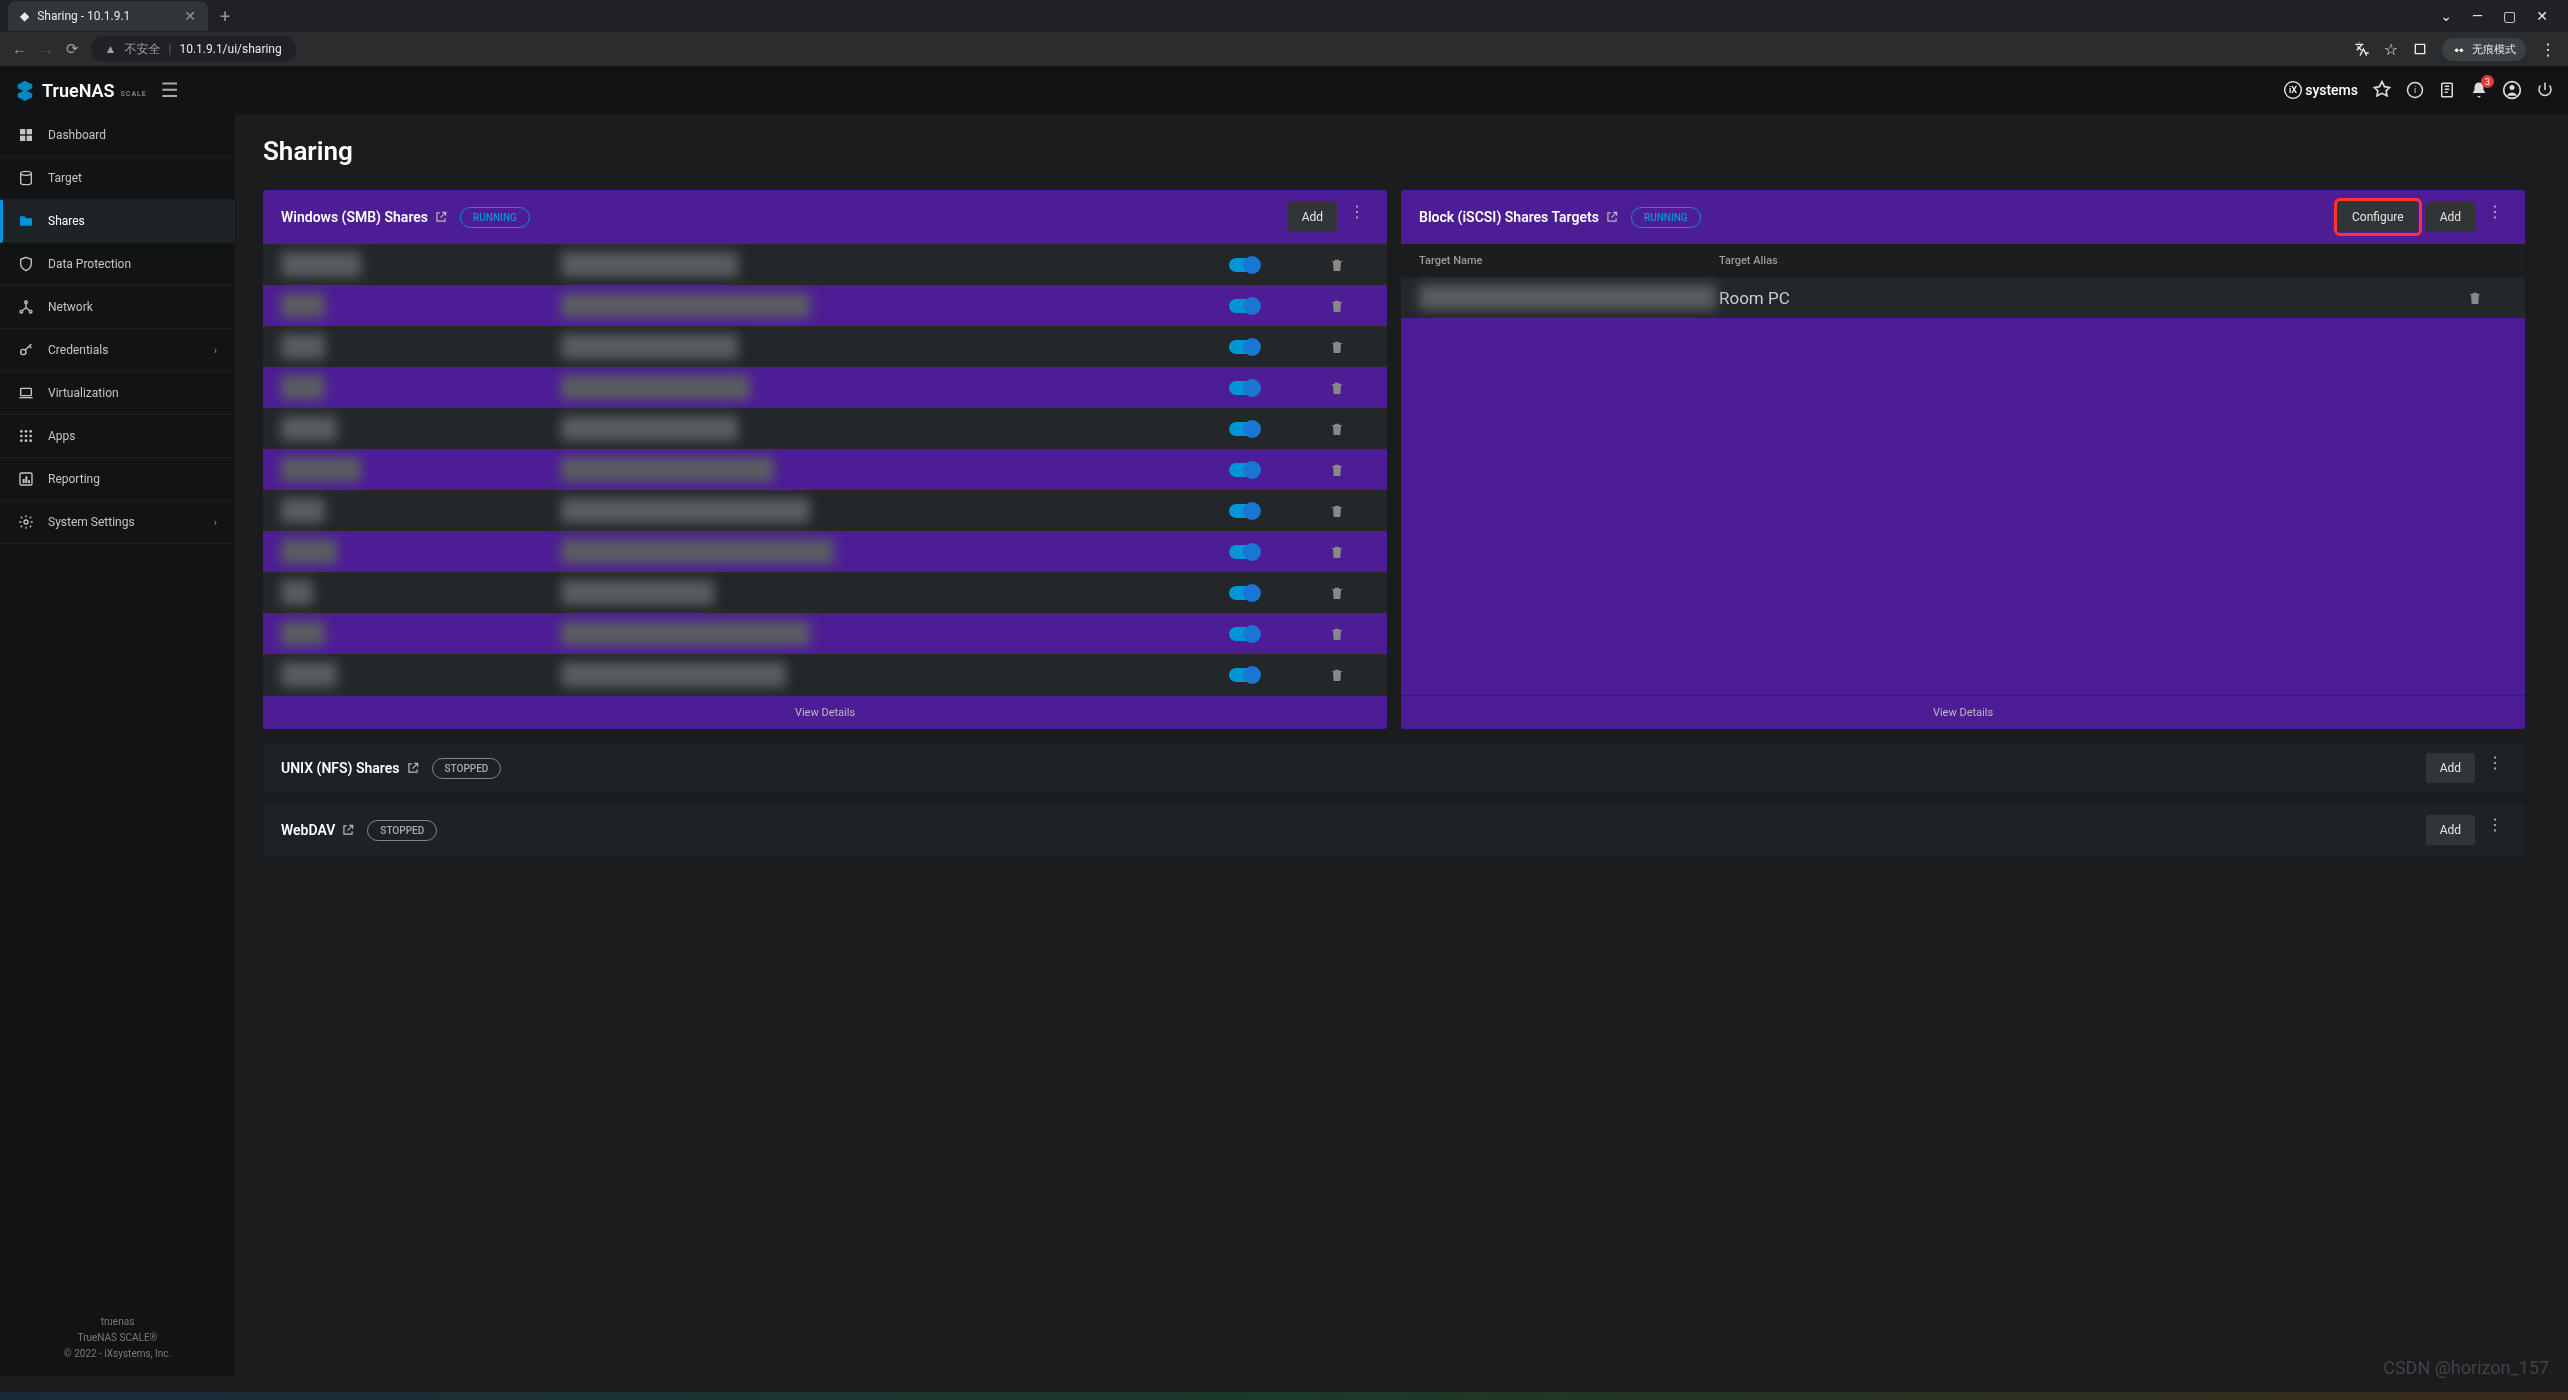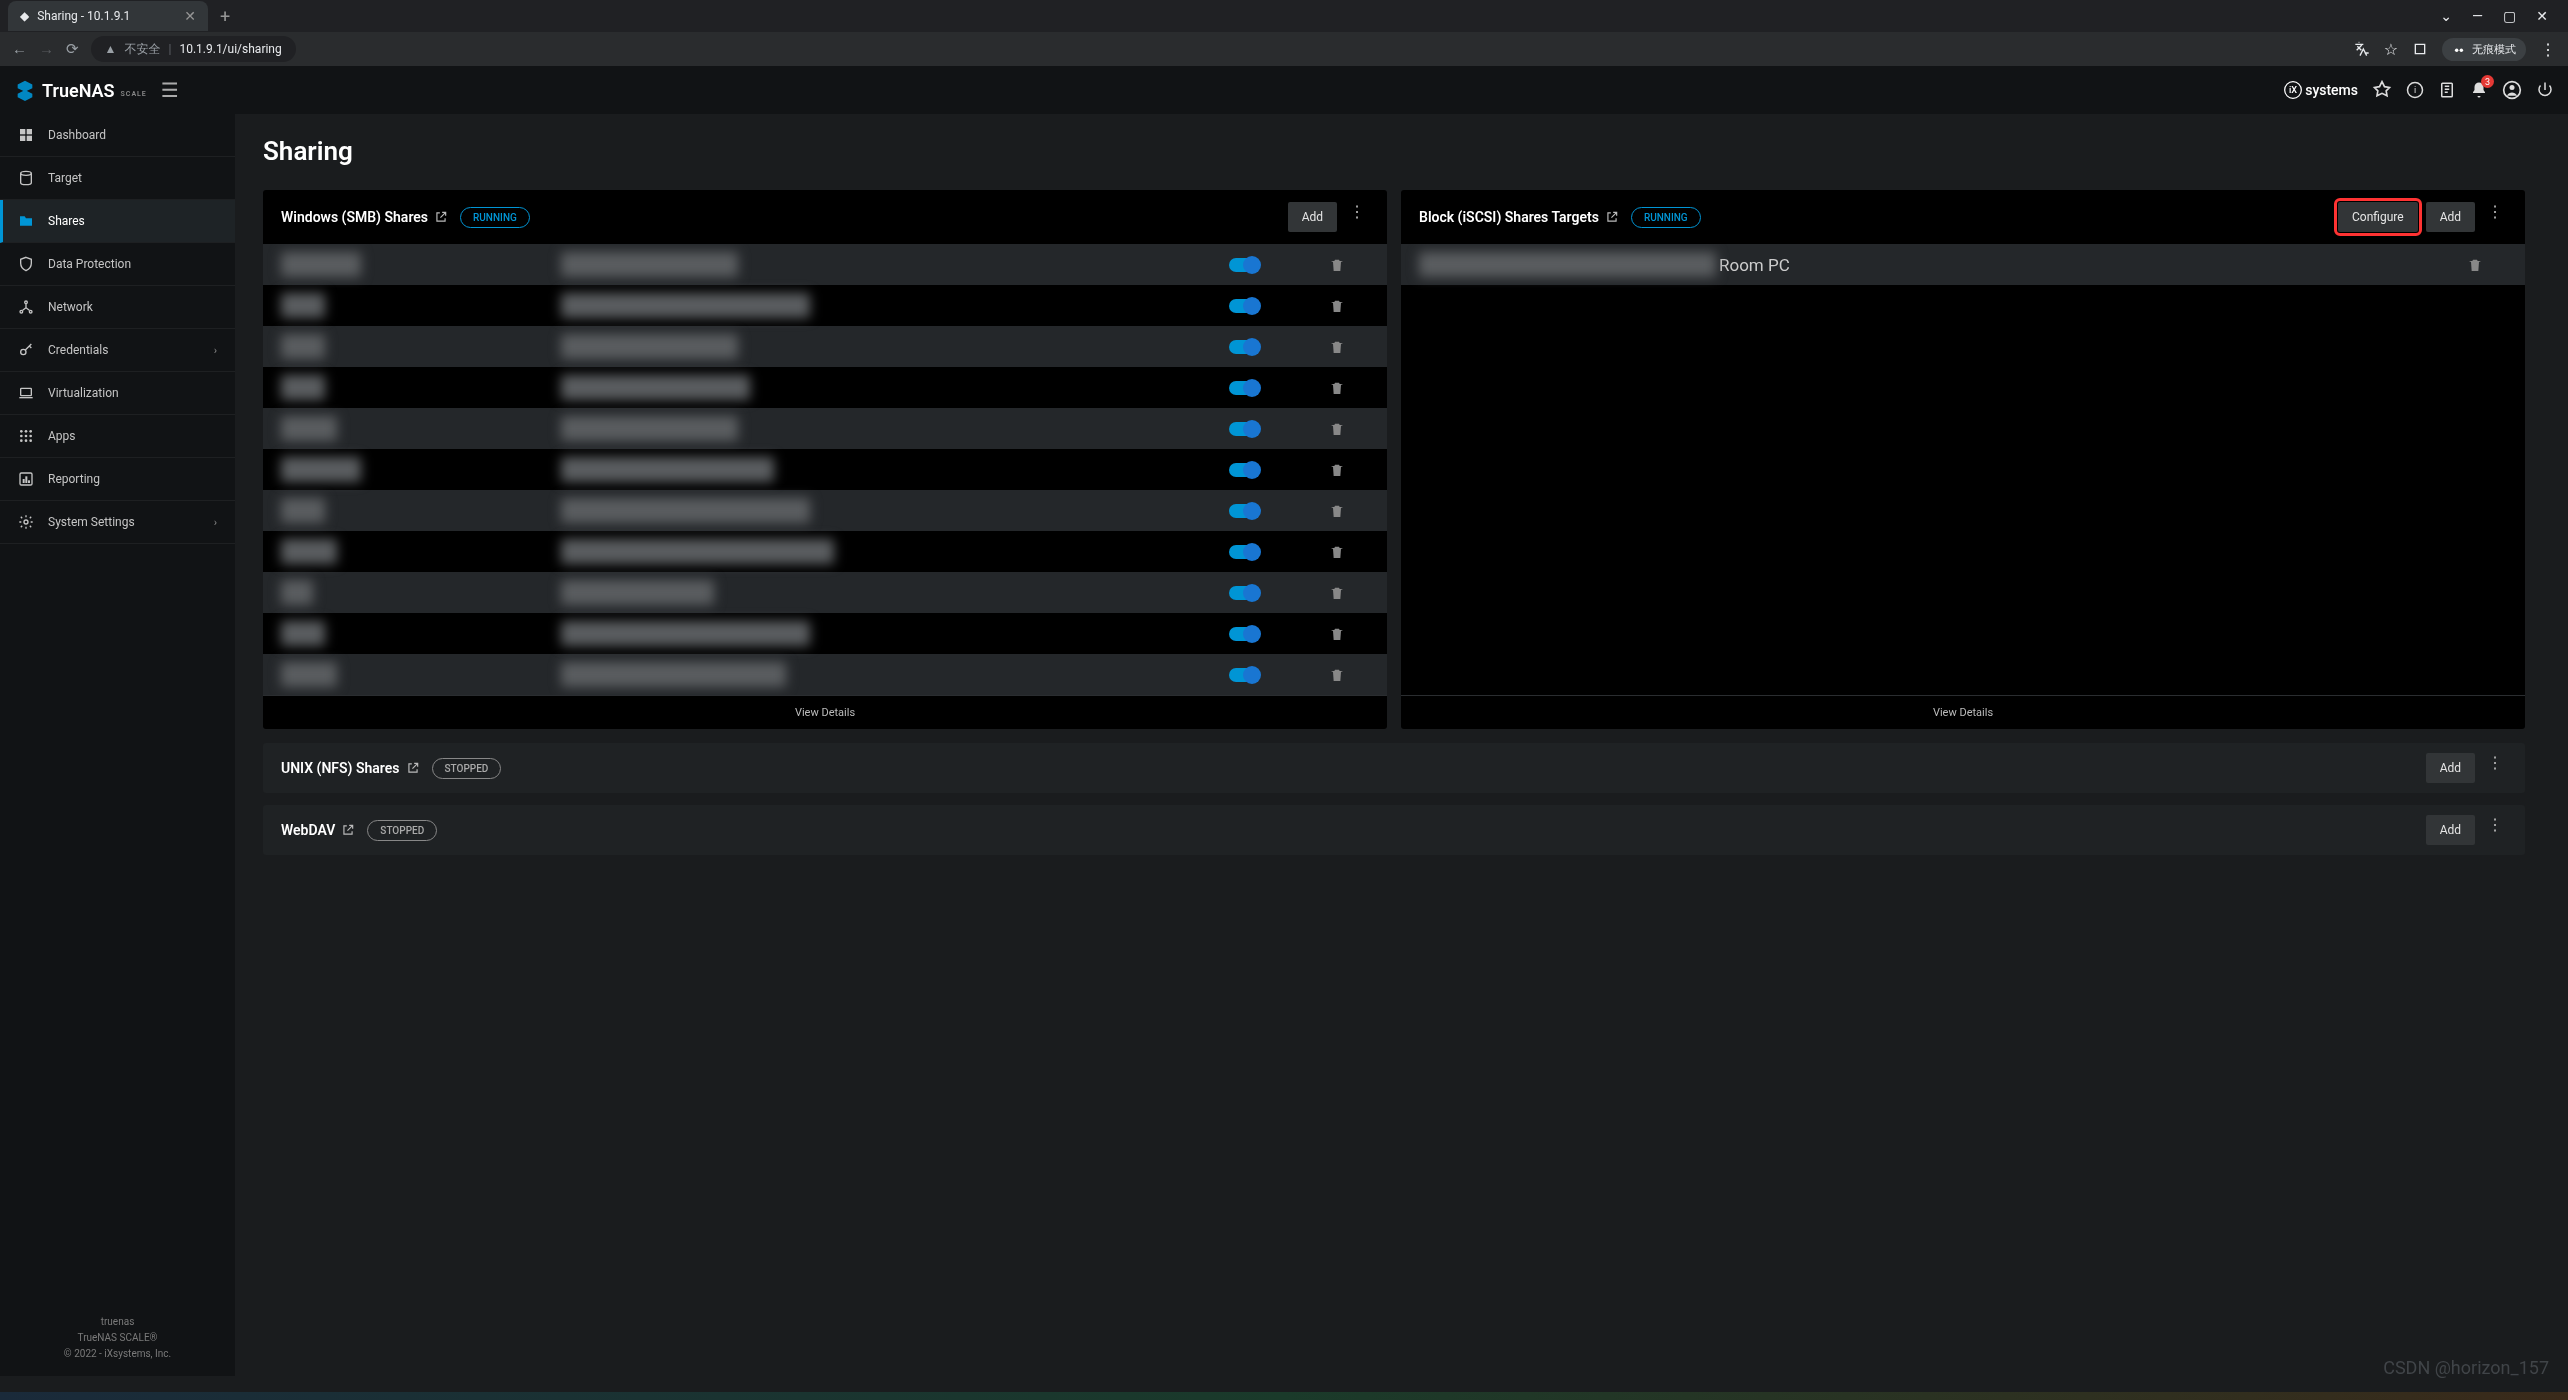--- a/index.html
+++ b/index.html
@@ -34,21 +34,21 @@
 .sidebar { width: 235px; background: #111315; display: flex; flex-direction: column; }
 .sidebar-item { display: flex; align-items: center; gap: 14px; padding: 13px 18px; font-size: 12px; color: #c5c5c5; cursor: pointer; border-bottom: 1px solid #1e2022; }
 .sidebar-item.active { background: #1e2326; border-left: 3px solid #0095d5; padding-left: 15px; color: #fff; }
 .sidebar-item .chevron { margin-left: auto; font-size: 11px; color: #888; }
 .sidebar-footer { margin-top: auto; padding: 14px; text-align: center; font-size: 10px; color: #7a7a7a; line-height: 1.6; }
 
 .main { flex: 1; padding: 22px 43px 12px 28px; overflow: auto; }
 .page-title { font-size: 26px; font-weight: 600; color: #fff; margin-bottom: 24px; }
 
 .panels-row { display: flex; gap: 14px; margin-bottom: 14px; }
-.panel { background: #000000; border-radius: 3px; flex: 1; display: flex; flex-direction: column; }
+.panel { background: #4c1d95; border-radius: 3px; flex: 1; display: flex; flex-direction: column; }
 .panel-header { display: flex; align-items: center; padding: 12px 18px; gap: 12px; }
 .panel-title { font-size: 14px; font-weight: 600; color: #fff; display: flex; align-items: center; gap: 6px; }
 .open-icon { font-size: 13px; color: #bbb; }
 .status-pill { border: 1px solid #0095d5; color: #0095d5; font-size: 10px; padding: 4px 12px; border-radius: 14px; font-weight: 500; }
 .status-pill.stopped { border-color: #888; color: #aaa; }
 .panel-actions { margin-left: auto; display: flex; gap: 8px; align-items: flex-start; }
 .btn { background: #323537; color: #e5e5e5; border: none; padding: 8px 14px; font-size: 12px; border-radius: 2px; cursor: pointer; }
 .btn-highlight { outline: 3px solid #ff3333; outline-offset: 1px; }
 .more-btn { color: #bbb; cursor: pointer; font-size: 16px; padding: 0 4px; }
 
@@ -425,20 +425,25 @@
                 </svg>
             </span>
           </div>
           <span class="status-pill">RUNNING</span>
           <div class="panel-actions">
             <button class="btn btn-highlight">Configure</button>
             <button class="btn">Add</button>
             <span class="more-btn">⋮</span>
           </div>
         </div>
+        <div class="tbl-head">
+          <div class="col-target">Target Name</div>
+          <div class="col-alias">Target Alias</div>
+          <div class="col-act"></div>
+        </div>
         <div class="tbl-body" id="iscsi-body">
             <div class="row">
               <div class="col-target"><span class="blur">████████████████████████</span></div>
               <div class="col-alias">Room PC</div>
               <div class="col-act"><span class="del-icon"><svg width="16" height="16" viewBox="0 0 24 24" fill="currentColor">
                     <path d="M6 7h12l-1 14H7L6 7zm3-3h6l1 2H8l1-2zM4 6h16v1H4z"></path>
                   </svg></span></div>
             </div>
           </div>
         <div class="panel-footer">View Details</div>

